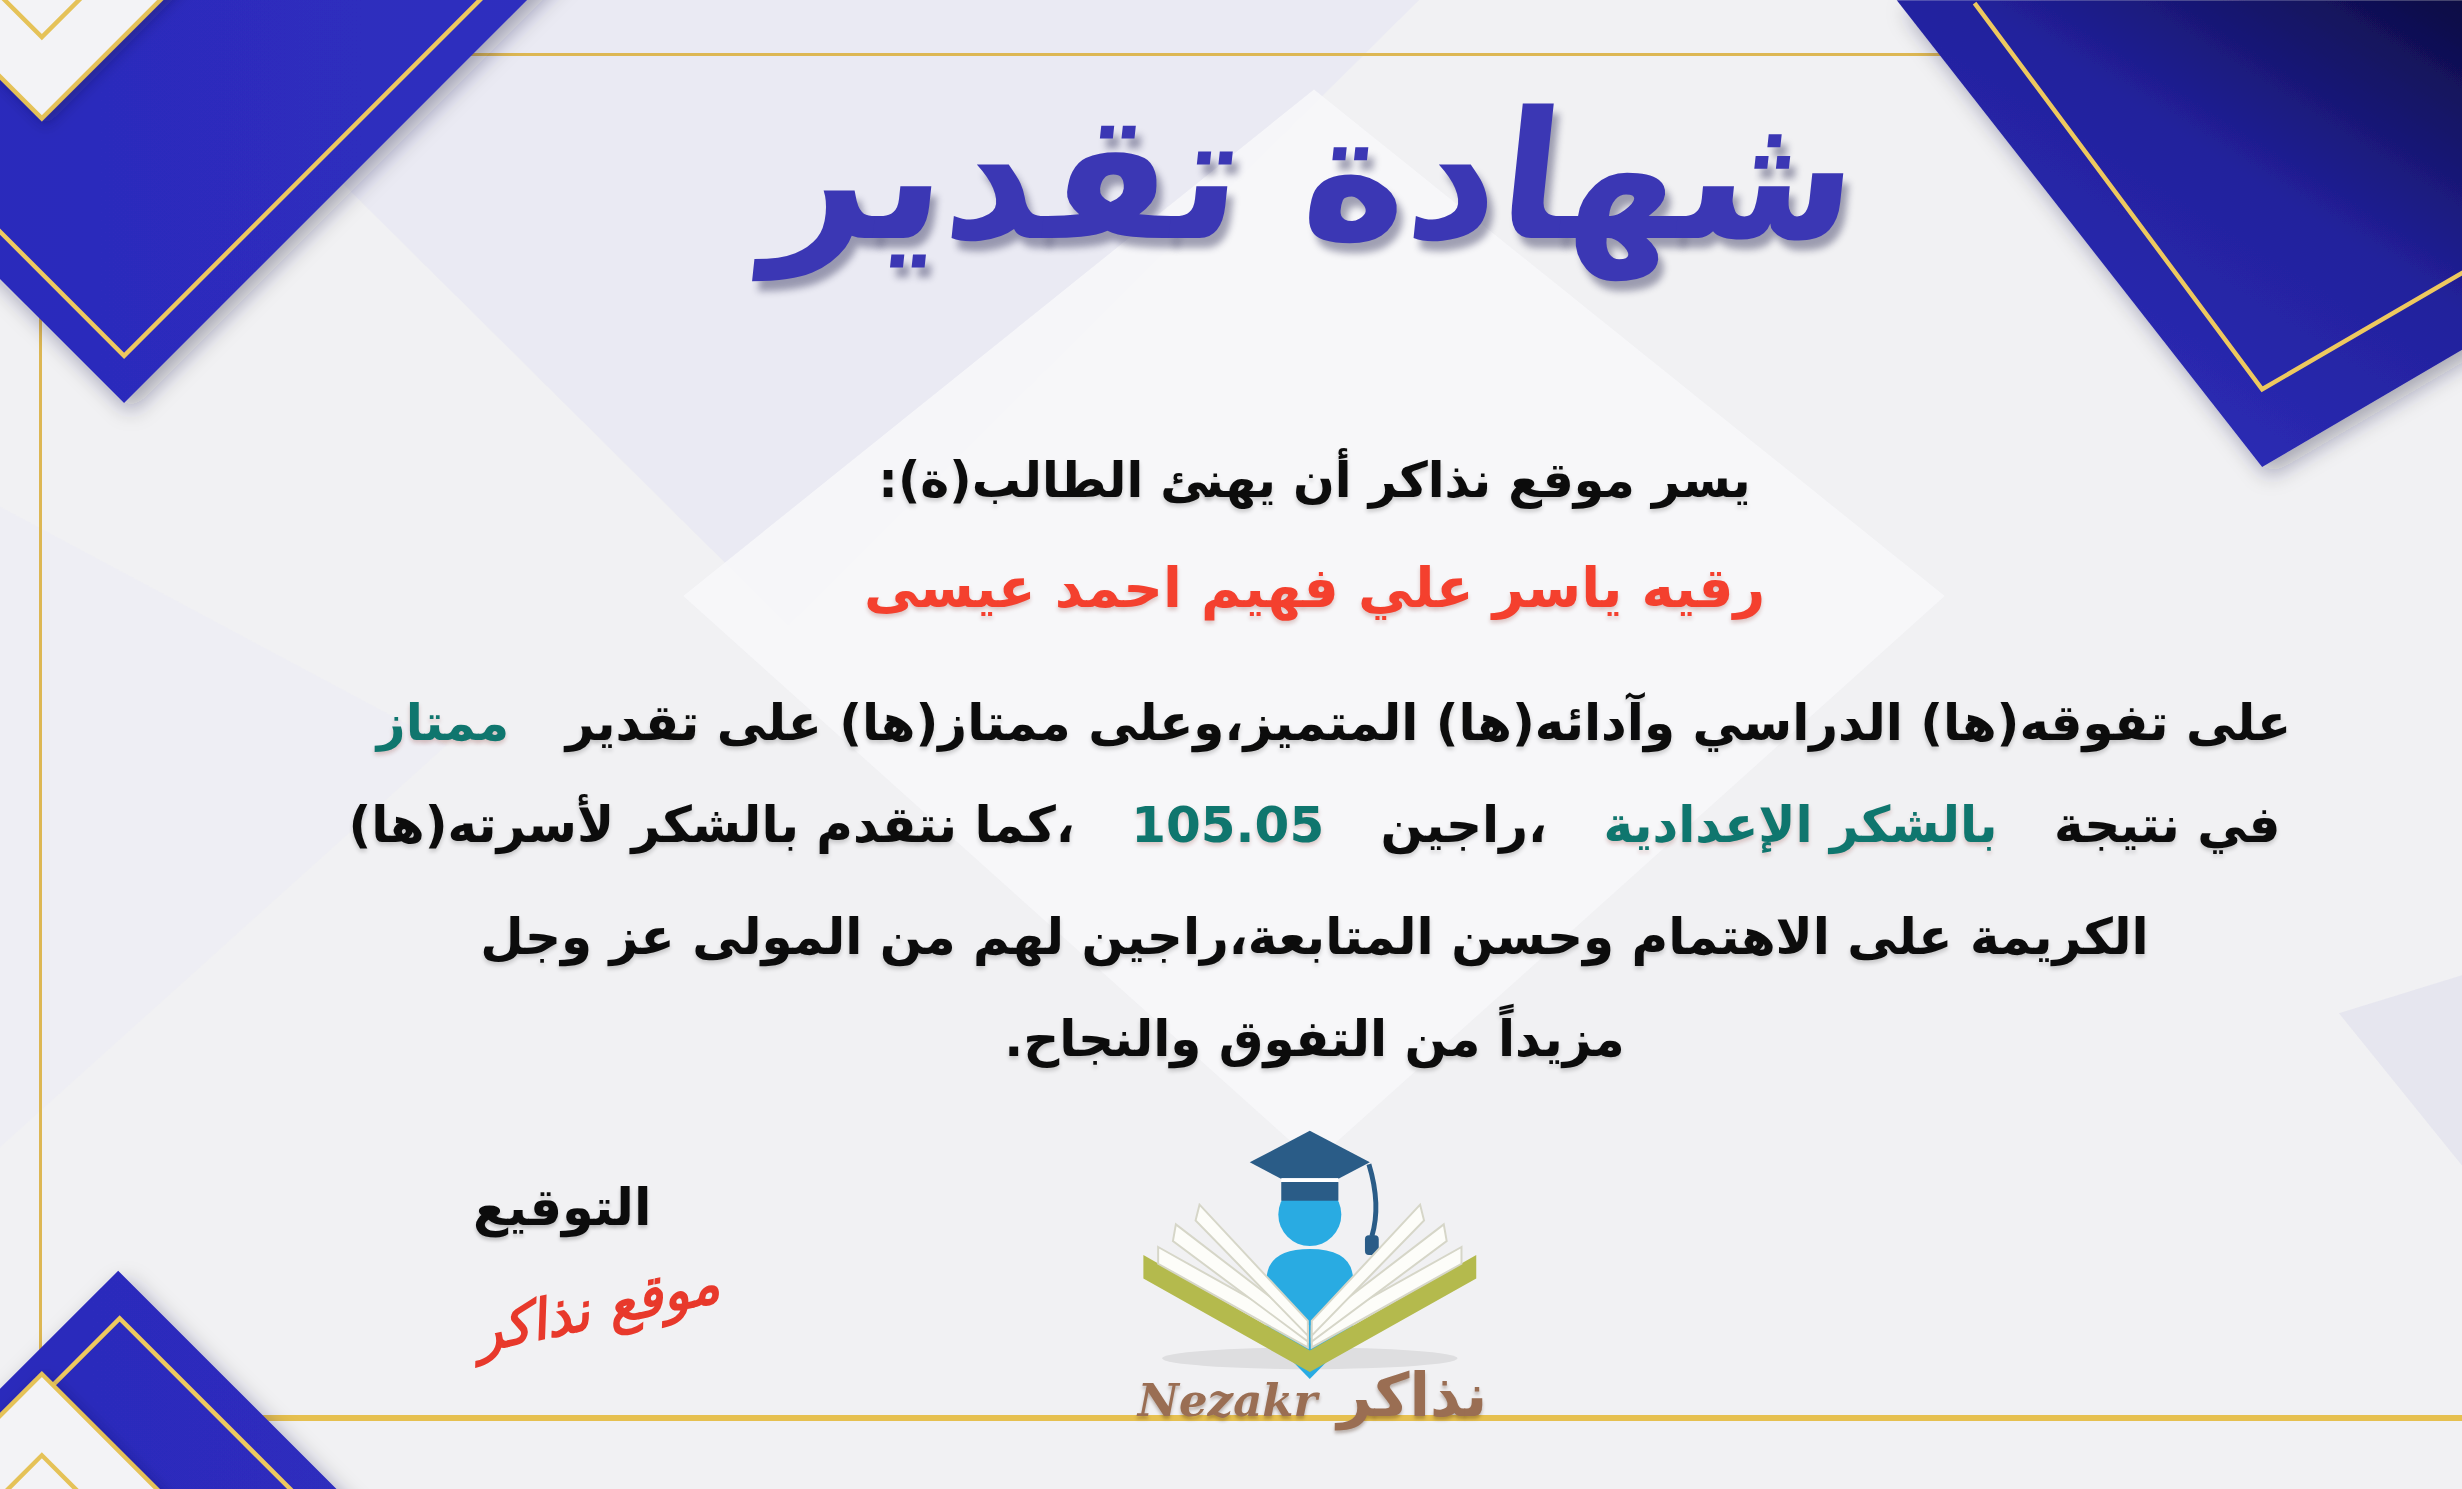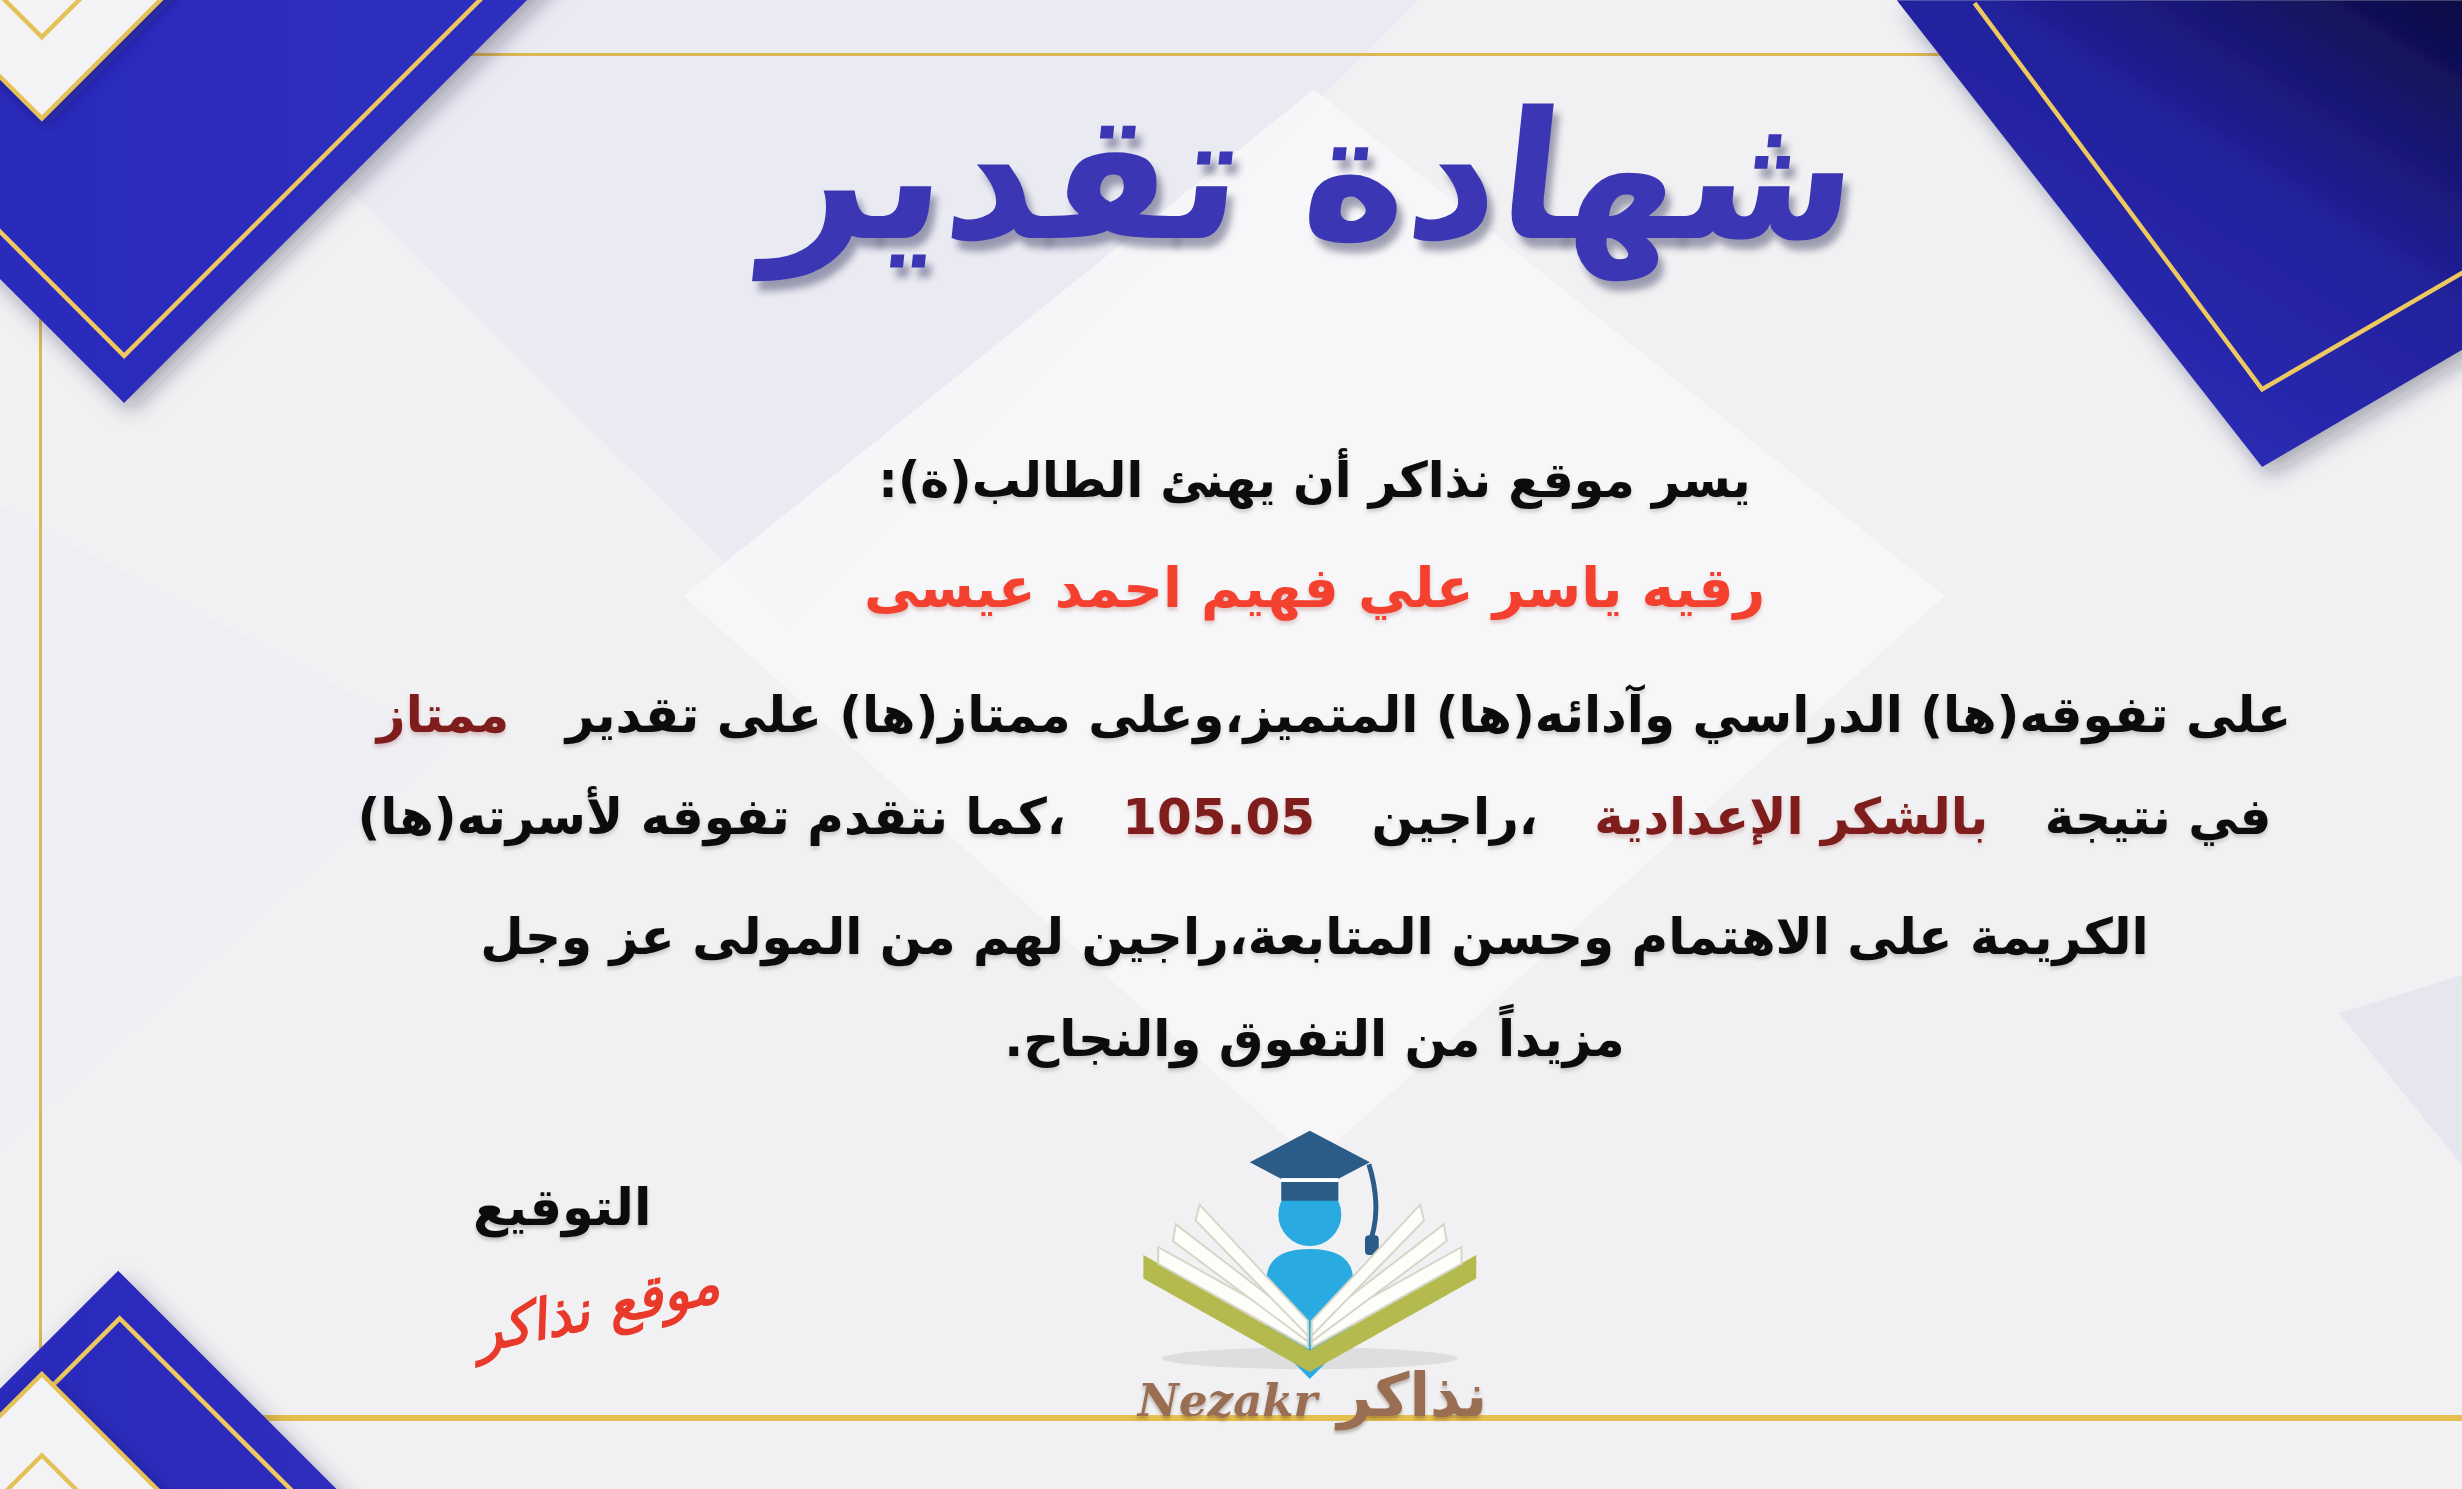--- a/index.html
+++ b/index.html
@@ -41,21 +41,21 @@
   .intro-line{top:452px;font-size:49px;font-weight:700;color:#0c0c0c;
     text-shadow:0 3.4px 4.4px rgba(0,0,0,.18);}
   .student-name{top:556px;font-size:55px;font-weight:700;color:#f4402e;
     text-shadow:0 3.4px 4.4px rgba(120,20,10,.22);}
   .body-line{font-size:50px;font-weight:700;color:#0c0c0c;
     text-shadow:0 3.4px 4.4px rgba(0,0,0,.18);}
   .bl3{top:686px;}
   .bl4{top:788px;}
   .bl5{top:908px;}
   .bl6{top:1010px;}
-  .red-seg{color:#7f1d1d;display:inline-block;margin:0 39px;
+  .red-seg{color:#0f766e;display:inline-block;margin:8px 39px;
     text-shadow:0 3.4px 4.4px rgba(120,20,10,.22);}
 
   .sig-label{left:473px;top:1162px;font-size:51px;font-weight:700;color:#0c0c0c;direction:rtl;
     text-shadow:0 3px 3.9px rgba(0,0,0,.2);margin-top:16px;}
   .sig-script{left:424px;top:1276px;width:345px;text-align:center;direction:rtl;
     font-size:55px;font-weight:700;font-style:italic;color:#e8392b;
     transform:rotate(-12deg);}
 
   .logo-text{left:1113px;top:1360px;width:399px;z-index:6;
     display:flex;align-items:baseline;justify-content:center;gap:20px;
@@ -162,21 +162,21 @@
   <div class="txt center-line body-line bl3">
     <span>على تفوقه(ها) الدراسي وآدائه(ها) المتميز،وعلى ممتاز(ها) على تقدير</span>
     <span class="red-seg">ممتاز</span>
   </div>
 
   <div class="txt center-line body-line bl4">
     <span>في نتيجة</span>
     <span class="red-seg">بالشكر الإعدادية</span>
     <span>،راجين</span>
     <span class="red-seg">105.05</span>
-    <span>،كما نتقدم تفوقه لأسرته(ها)</span>
+    <span>،كما نتقدم بالشكر لأسرته(ها)</span>
   </div>
 
   <div class="txt center-line body-line bl5">الكريمة على الاهتمام وحسن المتابعة،راجين لهم من المولى عز وجل</div>
 
   <div class="txt center-line body-line bl6">مزيداً من التفوق والنجاح.</div>
 
   <div class="txt sig-label">التوقيع</div>
   <div class="txt sig-script">موقع نذاكر</div>
 
   <div class="txt logo-text">

